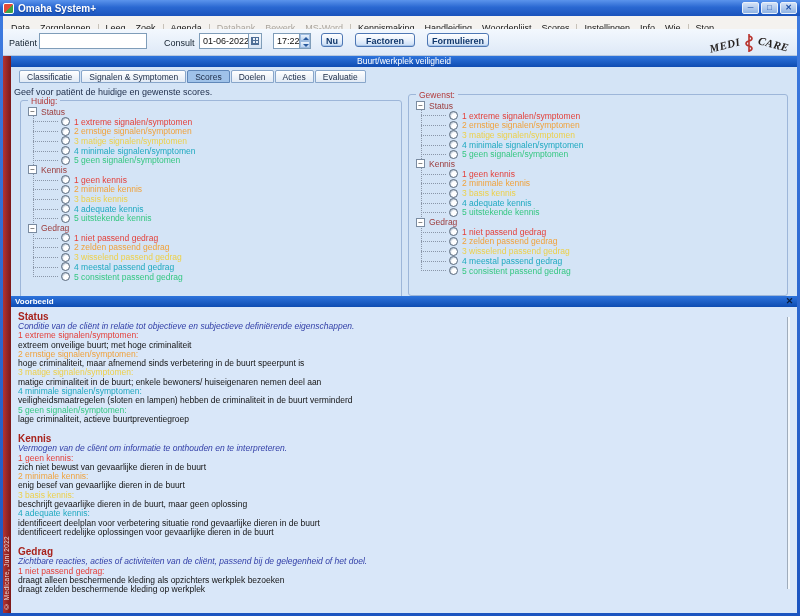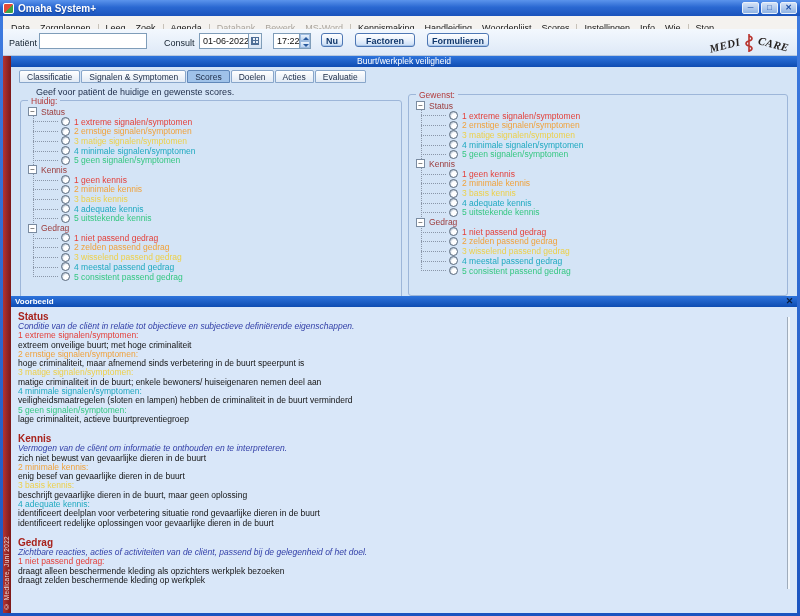--- a/index.html
+++ b/index.html
@@ -69,21 +69,21 @@
     transform:rotate(180deg); font-size:6.5px; color:#EBDCDC; white-space:nowrap; letter-spacing:0.3px; }
 
   
   .content { position:absolute; left:11px; top:67px; right:3px; bottom:3px; background:#D4E4F6; }
 
   .tabs { position:absolute; left:8px; top:3px; display:flex; }
   .tab { border:1px solid #88A6CA; background:linear-gradient(#FFFFFF,#E1EAF5); margin-right:1px;
     padding:0 7px; font-size:8.5px; line-height:12px; height:13px; color:#1C2B45; border-radius:2px 2px 0 0; }
   .tab.selected { background:#9FC2E9; border-color:#5F87B9; }
 
-  .instruction { position:absolute; left:25px; top:20px; font-size:9px; color:#1D2C49; }
+  .instruction { position:absolute; left:3px; top:20px; font-size:9px; color:#1D2C49; }
 
   .gbox { position:absolute; border:1px solid #9DB6D9; border-radius:3px; }
   .gbox.huidig { left:9px; top:33px; width:382px; height:241px; }
   .gbox.gewenst { left:397px; top:27px; width:380px; height:202px; }
   .gcap { position:absolute; top:-5px; left:7px; background:#D4E4F6; padding:0 3px;
     font-size:8.5px; color:#B23A3A; }
 
   
   .tree { position:absolute; left:7px; top:6px; right:4px; font-size:8.5px; }
   .vline { position:absolute; left:5px; top:9px; height:161px; border-left:1px dotted #8A96A8; }
@@ -381,20 +381,21 @@
       <div class="vtxt">hoge criminaliteit, maar afnemend sinds verbetering in de buurt speerpunt is</div>
       <div class="vlab c3">3 matige signalen/symptomen:</div>
       <div class="vtxt">matige criminaliteit in de buurt; enkele bewoners/ huiseigenaren nemen deel aan</div>
       <div class="vlab c4">4 minimale signalen/symptomen:</div>
       <div class="vtxt">veiligheidsmaatregelen (sloten en lampen) hebben de criminaliteit in de buurt verminderd</div>
       <div class="vlab c5">5 geen signalen/symptomen:</div>
       <div class="vtxt">lage criminaliteit, actieve buurtpreventiegroep</div>
 
       <div class="vtitle">Kennis</div>
       <div class="vdesc">Vermogen van de cliënt om informatie te onthouden en te interpreteren.</div>
+      <div class="vlab c1">1 geen kennis:</div>
       <div class="vtxt">zich niet bewust van gevaarlijke dieren in de buurt</div>
       <div class="vlab c2">2 minimale kennis:</div>
       <div class="vtxt">enig besef van gevaarlijke dieren in de buurt</div>
       <div class="vlab c3">3 basis kennis:</div>
       <div class="vtxt">beschrijft gevaarlijke dieren in de buurt, maar geen oplossing</div>
       <div class="vlab c4">4 adequate kennis:</div>
       <div class="vtxt">identificeert deelplan voor verbetering situatie rond gevaarlijke dieren in de buurt</div>
       <div class="vtxt">identificeert redelijke oplossingen voor gevaarlijke dieren in de buurt</div>
 
       <div class="vtitle">Gedrag</div>

